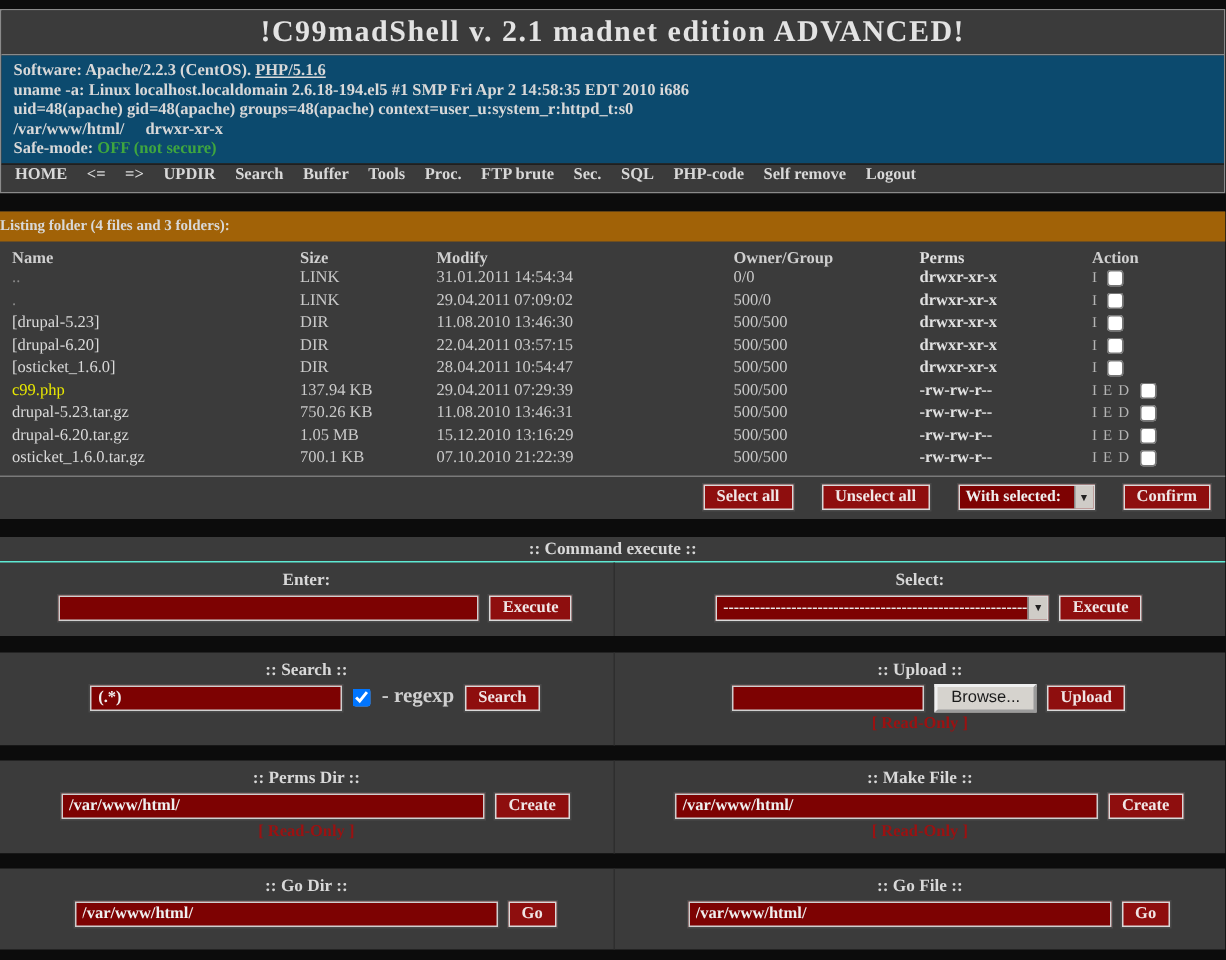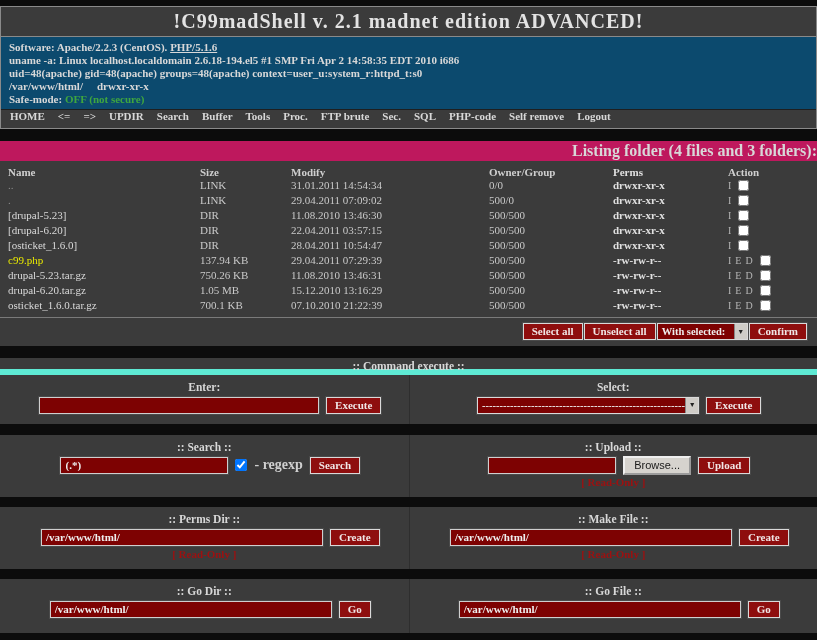--- a/index.html
+++ b/index.html
@@ -28,39 +28,39 @@
   .nav {
     height:19px; background:#3b3b3b; border-top:1px solid #1f1f1f;
     display:flex; gap:13px; padding:0 9px;
     font-size:11px; font-weight:bold;
   }
   .nav-item { color:#d8d8d8; text-decoration:none; cursor:pointer; white-space:nowrap; }
 
   
   .listing { background:#3b3b3b; padding-bottom:4px; }
   .listing-header {
-    height:20px; line-height:20px; text-align:right; background:#be185d;
-    font-size:16px; font-weight:bold; color:#d8d8d8;
+    height:20px; line-height:20px; text-align:left; background:#a16207;
+    font-size:10px; font-weight:bold; color:#d8d8d8;
   }
   .thead, .trow { display:flex; padding-left:8px; font-size:11px; }
   .thead { height:17px; align-items:flex-end; font-weight:bold; color:#cfcfcf; }
   .trow { height:15px; line-height:15px; color:#c9c9c9; }
   .col-name   { width:192px; overflow:hidden; white-space:nowrap; }
   .col-size   { width:91px; }
   .col-modify { width:198px; }
   .col-owner  { width:124px; }
   .col-perms  { width:115px; font-weight:bold; color:#e0e0e0; }
   .col-action { flex:1; display:flex; align-items:center; gap:4px; }
   a.name-link { text-decoration:none; cursor:pointer; }
   .act { color:#b5b5b5; text-decoration:none; font-size:10px; cursor:pointer; }
   .row-cb { width:11px; height:11px; margin:0 0 0 3px; cursor:pointer; }
   hr.sep { border:none; border-top:1px solid #7a7a7a; margin:4px 0; }
   .listing-buttons {
     display:flex; justify-content:flex-end; align-items:center;
-    gap:1px; padding:1px 10px 2px;
+    gap:19px; padding:1px 10px 2px;
   }
 
   
   .btn {
     background:#8e0e0e; color:#f0e6e6; border:1px solid #d9d9d9;
     box-shadow:0 0 0 1px #4a4a4a;
     font-family:"Liberation Serif", serif; font-weight:bold; font-size:11px;
     height:17px; line-height:13px; padding:0 8px; cursor:pointer; white-space:nowrap;
   }
   .btn-gray {
@@ -86,21 +86,21 @@
     width:13px; align-self:stretch; background:#cfccc7; color:#222;
     font-size:7px; display:flex; align-items:center; justify-content:center;
     border-left:1px solid #888;
   }
 
   
   .section { background:#3b3b3b; }
   .section-title {
     height:17px; line-height:17px; text-align:center;
     font-size:11.5px; font-weight:bold; color:#d8d8d8;
-    border-bottom:6px solid #5eead4;
+    border-bottom:1px solid #5eead4;
   }
   .cols { display:flex; }
   .col2 { width:50%; padding:5px 0 8px; }
   .col2.right { border-left:1px solid #2e2e2e; }
   .sub-title { text-align:center; font-size:11.5px; font-weight:bold; color:#d8d8d8; height:14px; line-height:14px; }
   .ctrl-row { display:flex; justify-content:center; align-items:center; gap:7px; height:22px;margin-left:12px; }
   .readonly { text-align:center; font-size:11px; font-weight:bold; color:#9c1111; height:13px; line-height:13px; }
   .regexp-label { font-size:14px; font-weight:bold; color:#cfcfcf; }
   .regexp-cb { width:12px; height:12px; margin:0; cursor:pointer; }
 

